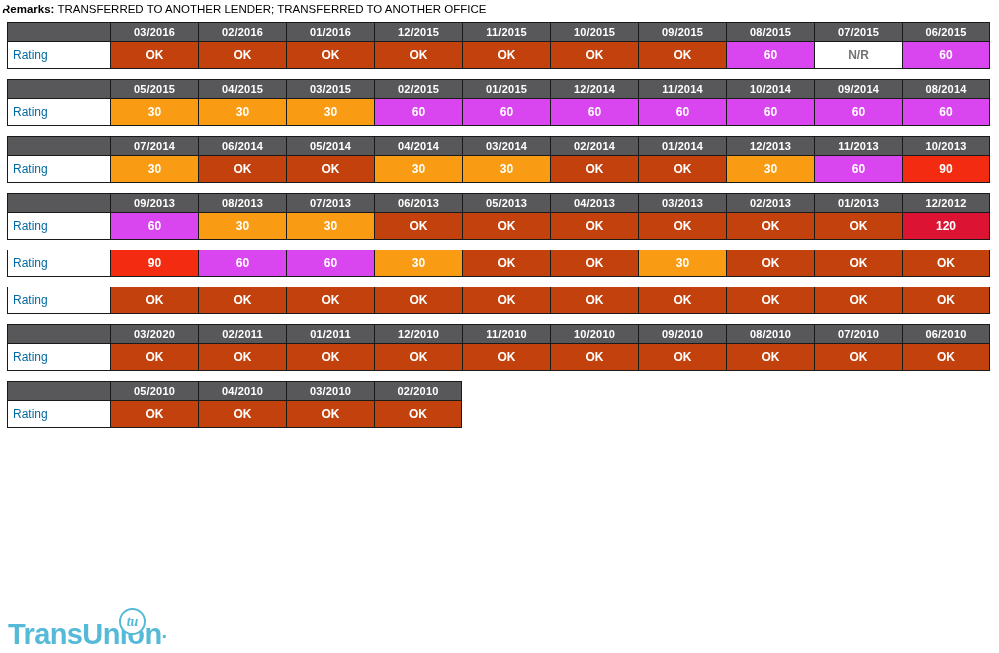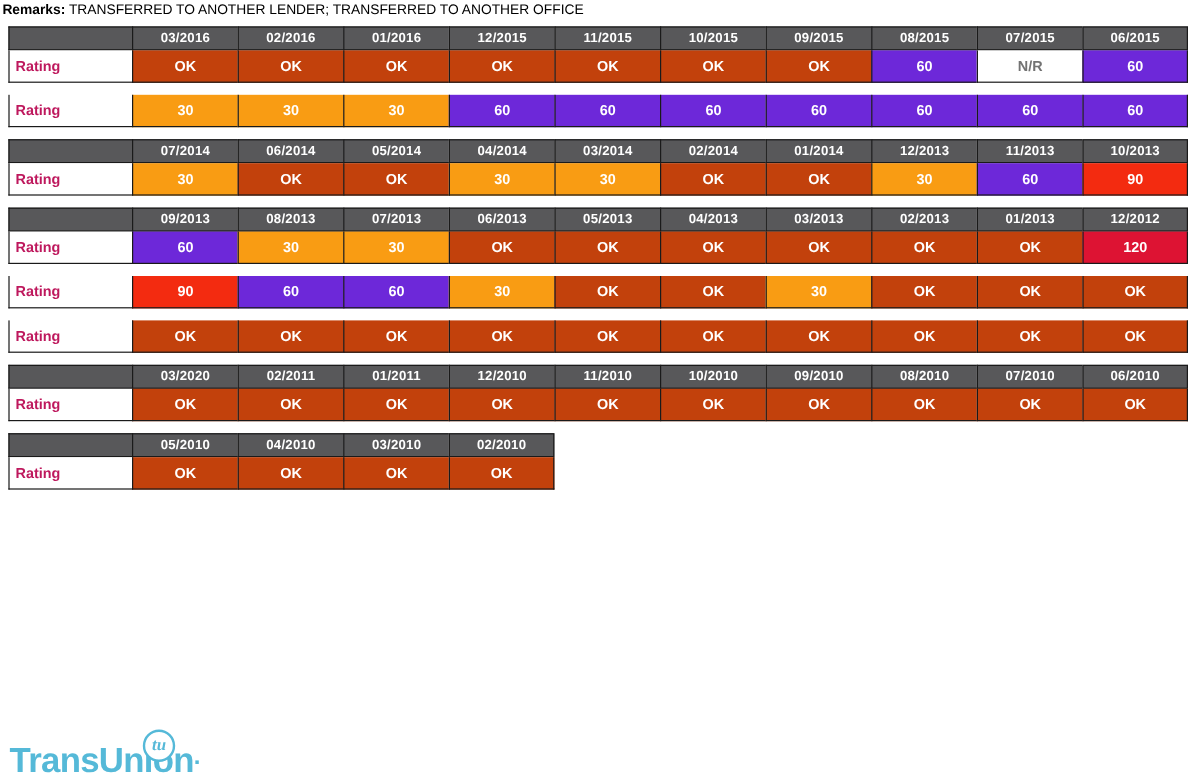--- a/index.html
+++ b/index.html
@@ -8,20 +8,21 @@
     padding: 0;
     background: #ffffff;
     font-family: "Liberation Sans", sans-serif;
   }
   #page {
     position: relative;
     width: 999px;
     height: 653px;
     background: #ffffff;
     overflow: hidden;
+    border-radius: 21px;
   }
 
   
   .remarks {
     padding: 2px 0 0 2px;
     font-size: 11.5px;
     line-height: 14px;
     color: #000000;
     white-space: nowrap;
   }
@@ -76,39 +77,39 @@
   .rate-row td {
     height: 27px;
     border: 1px solid #1a1a1a;
     border-top-width: 0;
     border-right-width: 0;
   }
   .rate-row td:last-child { border-right-width: 1px; }
 
   .rate-label {
     background: #ffffff;
-    color: #be185d;
+    color: #0369a1;
     font-size: 12px;
-    font-weight: bold;
+    font-weight: normal;
     text-align: left;
     vertical-align: middle;
     padding-left: 5px !important;
   }
   .rate-cell {
     text-align: center;
     vertical-align: middle;
     font-size: 12px;
     font-weight: bold;
     color: #ffffff;
   }
 
   
   .st-ok   { background: #c2410c; color: #ffffff; }
   .st-30   { background: #f99c13; color: #ffffff; }
-  .st-60   { background: #6d28d9; color: #ffffff; }
+  .st-60   { background: #d946ef; color: #ffffff; }
   .st-90   { background: #f32b10; color: #ffffff; }
   .st-120  { background: #dd1333; color: #ffffff; }
   .st-nr   { background: #ffffff; color: #737373; }
 
   
   .footer {
     position: absolute;
     left: 8px;
     bottom: 5px;
     height: 40px;
@@ -215,20 +216,33 @@
             <col style="width: 88px;">
             <col style="width: 88px;">
             <col style="width: 88px;">
             <col style="width: 88px;">
             <col style="width: 88px;">
             <col style="width: 88px;">
             <col style="width: 88px;">
             <col style="width: 88px;">
           </colgroup>
           <tbody>
+            <tr class="hdr-row">
+              <td class="hdr-label"></td>
+              <td class="hdr-month">05/2015</td>
+              <td class="hdr-month">04/2015</td>
+              <td class="hdr-month">03/2015</td>
+              <td class="hdr-month">02/2015</td>
+              <td class="hdr-month">01/2015</td>
+              <td class="hdr-month">12/2014</td>
+              <td class="hdr-month">11/2014</td>
+              <td class="hdr-month">10/2014</td>
+              <td class="hdr-month">09/2014</td>
+              <td class="hdr-month">08/2014</td>
+            </tr>
             <tr class="rate-row">
               <td class="rate-label">Rating</td>
               <td class="rate-cell st-30">30</td>
               <td class="rate-cell st-30">30</td>
               <td class="rate-cell st-30">30</td>
               <td class="rate-cell st-60">60</td>
               <td class="rate-cell st-60">60</td>
               <td class="rate-cell st-60">60</td>
               <td class="rate-cell st-60">60</td>
               <td class="rate-cell st-60">60</td>

